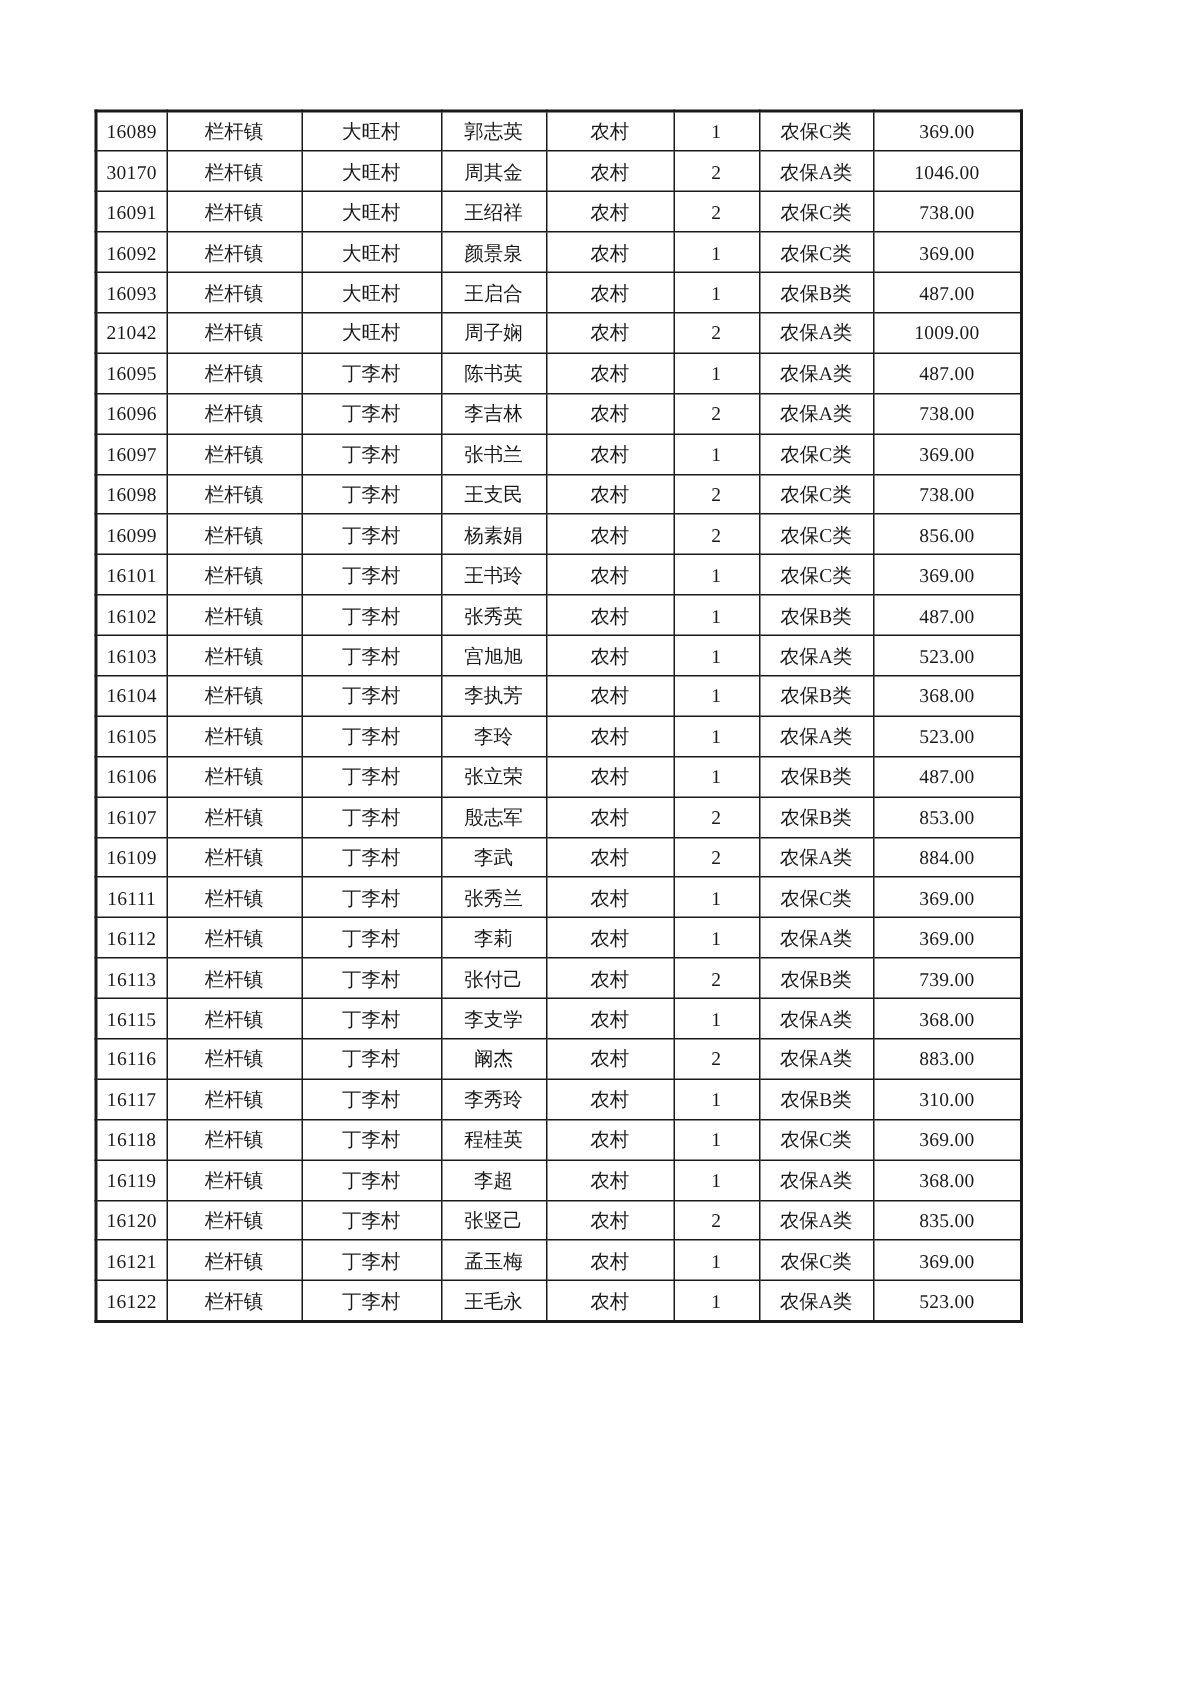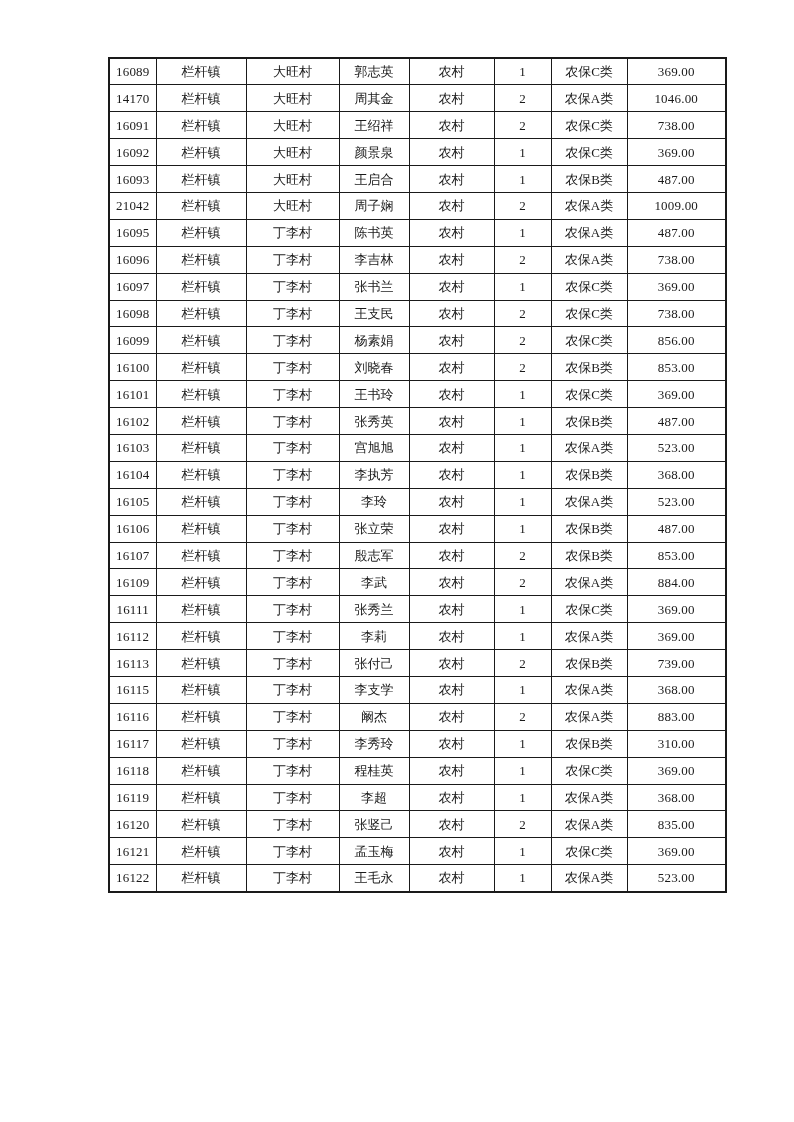--- a/index.html
+++ b/index.html
@@ -12,23 +12,22 @@
     width: 794px;
     height: 1122px;
     background: #ffffff;
     overflow: hidden;
     font-family: "Liberation Serif", "DejaVu Serif", serif;
     color: #1a1a1a;
   }
   .table-wrap {
     position: absolute;
     left: 63px;
-    top: 57px;
+    top: 73px;
     width: 552px;
-    margin-left: 45px;
   }
   table.pension-table {
     border-collapse: collapse;
     table-layout: fixed;
     width: 617px;
     border: 2px solid #1a1a1a;
   }
   table.pension-table td {
     border: 1px solid #1a1a1a;
     padding: 0 2px;
@@ -76,21 +75,21 @@
             <td class="num">16089</td>
             <td>栏杆镇</td>
             <td>大旺村</td>
             <td>郭志英</td>
             <td>农村</td>
             <td class="num">1</td>
             <td>农保C类</td>
             <td class="num">369.00</td>
           </tr>
           <tr>
-            <td class="num">14170</td>
+            <td class="num">30170</td>
             <td>栏杆镇</td>
             <td>大旺村</td>
             <td>周其金</td>
             <td>农村</td>
             <td class="num">2</td>
             <td>农保A类</td>
             <td class="num">1046.00</td>
           </tr>
           <tr>
             <td class="num">16091</td>
@@ -174,30 +173,20 @@
           </tr>
           <tr>
             <td class="num">16099</td>
             <td>栏杆镇</td>
             <td>丁李村</td>
             <td>杨素娟</td>
             <td>农村</td>
             <td class="num">2</td>
             <td>农保C类</td>
             <td class="num">856.00</td>
-          </tr>
-          <tr>
-            <td class="num">16100</td>
-            <td>栏杆镇</td>
-            <td>丁李村</td>
-            <td>刘晓春</td>
-            <td>农村</td>
-            <td class="num">2</td>
-            <td>农保B类</td>
-            <td class="num">853.00</td>
           </tr>
           <tr>
             <td class="num">16101</td>
             <td>栏杆镇</td>
             <td>丁李村</td>
             <td>王书玲</td>
             <td>农村</td>
             <td class="num">1</td>
             <td>农保C类</td>
             <td class="num">369.00</td>

